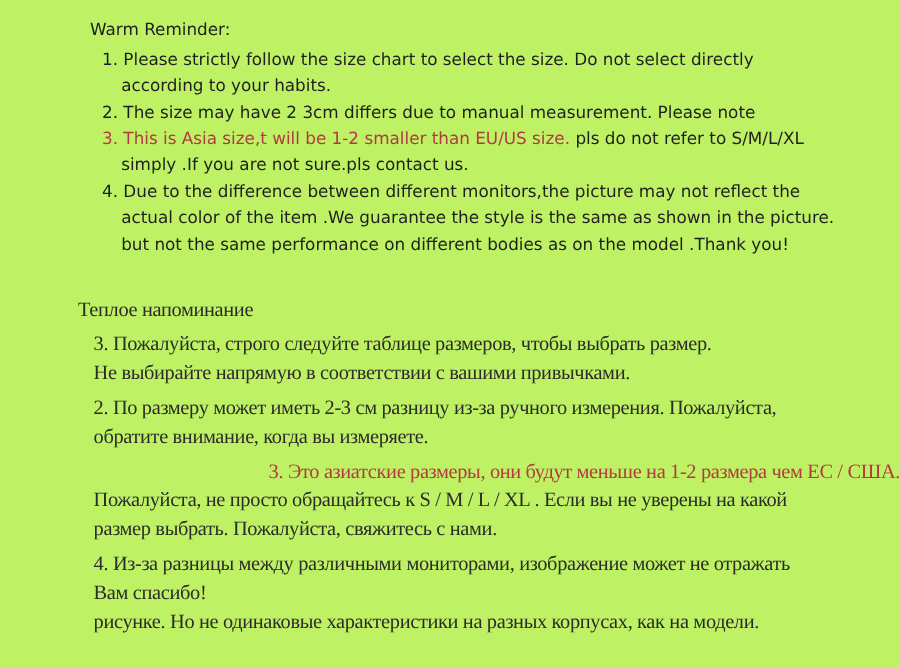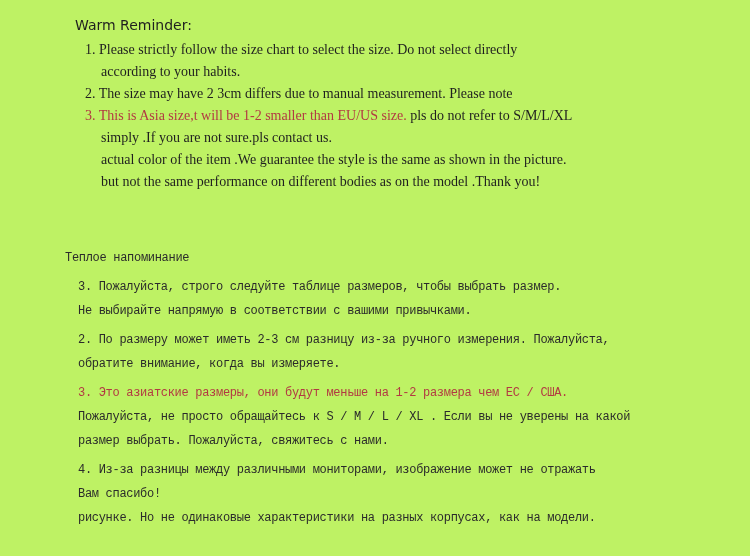--- a/index.html
+++ b/index.html
@@ -10,51 +10,52 @@
     overflow: hidden;
   }
   
   .en-block {
     position: absolute; top: 14px; left: 0; right: 0;
     font-family: "DejaVu Sans", sans-serif;
     font-size: 14px; line-height: 22px;
     color: #1f1f1f;
   }
   .en-heading { margin-left: 75px; margin-bottom: 3px; }
-  .en-line  { margin-left: 85px; white-space: nowrap; font-family: Liberation Serif, serif; }
+  .en-line  { margin-left: 85px; white-space: nowrap; }
   .en-line.cont { margin-left: 101px; }
   
   .ru-block {
     position: absolute; top: 246px; left: 0; right: 0;
-    font-family: Liberation Mono, monospace;
-    font-size: 12px; line-height: 24px;
+    font-family: Liberation Serif, serif;
+    font-size: 17px; line-height: 24px;
     letter-spacing: -0.3px;
     color: #2b2b2b;
   }
   .ru-heading { margin-left: 65px; }
   .ru-para { margin-left: 78px; margin-top: 5px; }
   .ru-line { white-space: nowrap; }
-  .red { color: #b23a42; }
+  .red { color: #b23a42; text-align: right; }
 </style>
 </head>
 <body>
 
 <div class="page">
 
   <section class="en-block" style="color: rgb(31, 31, 31);">
     <div class="en-heading">Warm Reminder:</div>
 
     <div class="en-line">1. Please strictly follow the size chart to select the size. Do not select directly</div>
     <div class="en-line cont">according to your habits.</div>
 
     <div class="en-line">2. The size may have 2 3cm differs due to manual measurement. Please note</div>
 
     <div class="en-line"><span class="red" style="color: rgb(178, 58, 66);">3. This is Asia size,t will be 1-2 smaller than EU/US size.</span><span> pls do not refer to S/M/L/XL</span></div>
     <div class="en-line cont">simply .If you are not sure.pls contact us.</div>
 
+    <div class="en-line">4. Due to the difference between different monitors,the picture may not reflect the</div>
     <div class="en-line cont">actual color of the item .We guarantee the style is the same as shown in the picture.</div>
     <div class="en-line cont">but not the same performance on different bodies as on the model .Thank you!</div>
   </section>
 
   <section class="ru-block" style="color: rgb(43, 43, 43);">
     <div class="ru-heading">Теплое напоминание</div>
 
     <div class="ru-para">
       <div class="ru-line">3. Пожалуйста, строго следуйте таблице размеров, чтобы выбрать размер.</div>
       <div class="ru-line">Не выбирайте напрямую в соответствии с вашими привычками.</div>

